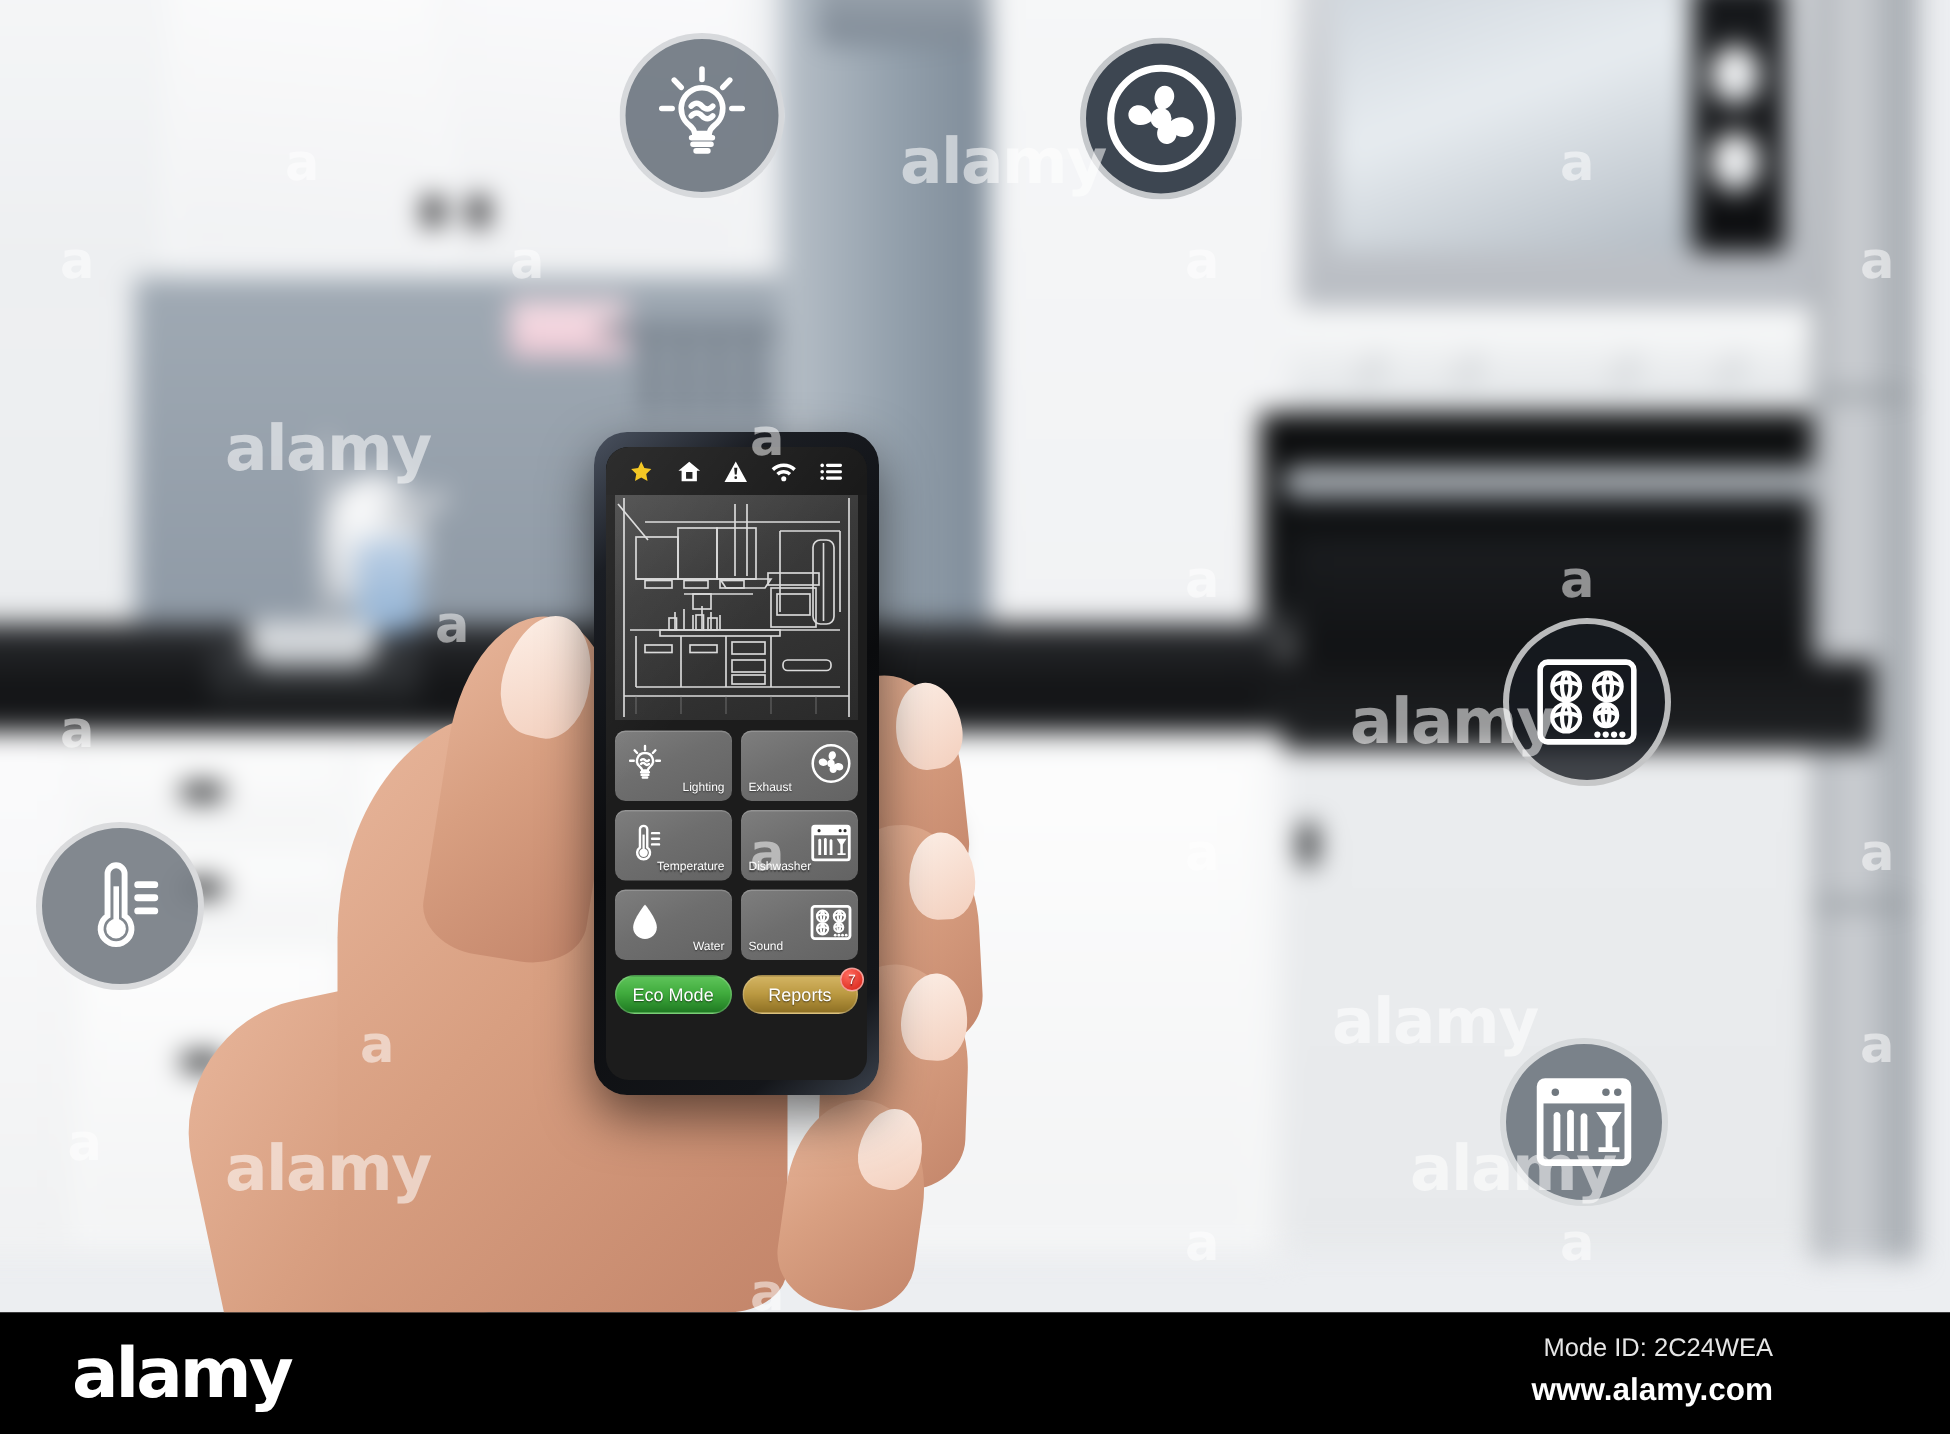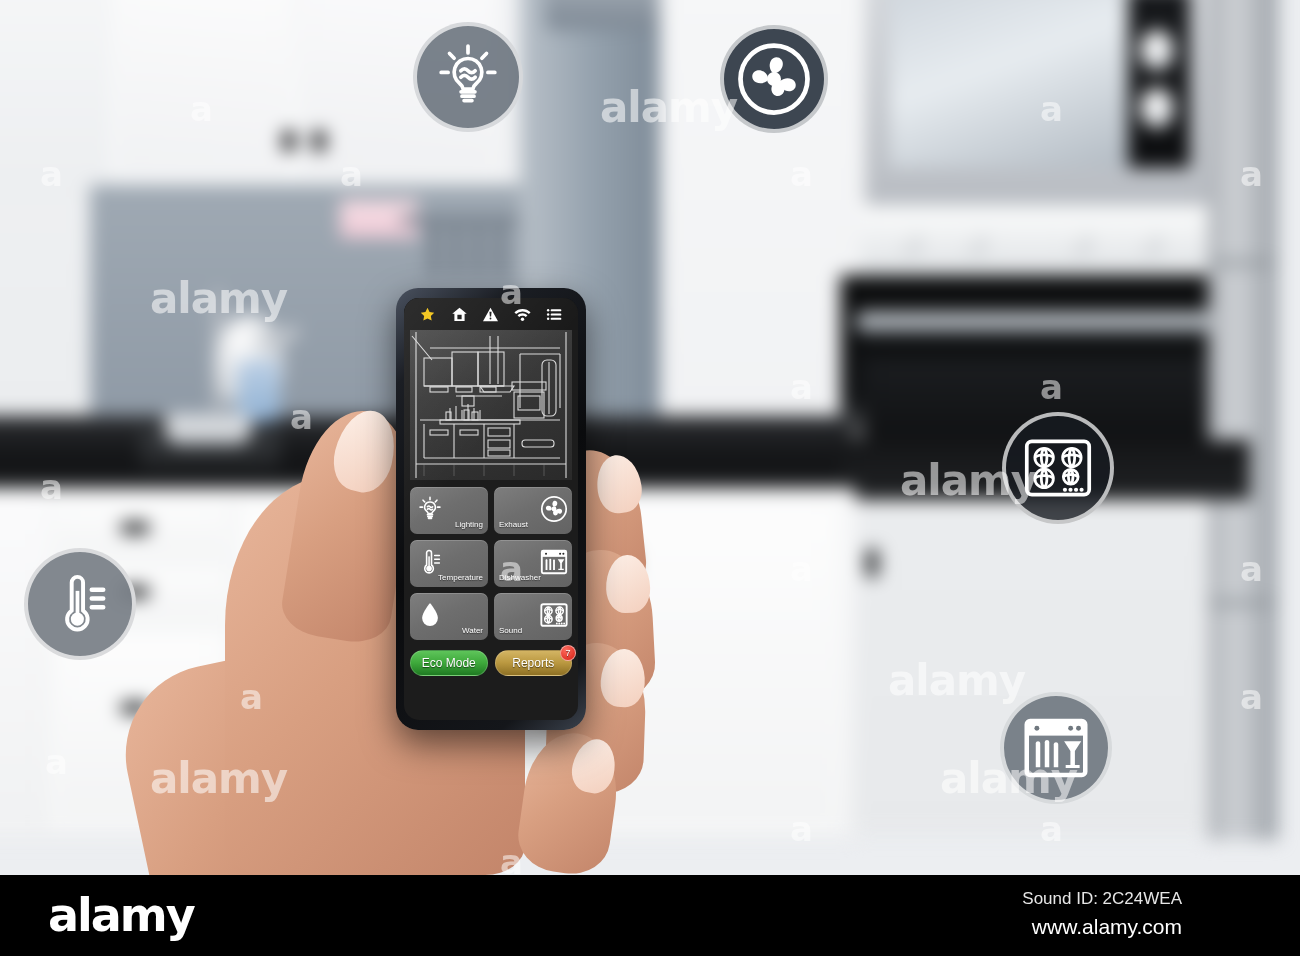--- a/index.html
+++ b/index.html
@@ -177,21 +177,21 @@
   .wm-a { position:absolute; color:rgba(255,255,255,.52); font-size:34px; font-weight:700;
      font-family:"DejaVu Sans", sans-serif; line-height:1; pointer-events:none; }
   .wm-word { position:absolute; color:rgba(255,255,255,.55); font-size:42px; font-weight:700;
      font-family:"DejaVu Sans", sans-serif; letter-spacing:-1px; line-height:1; pointer-events:none; }
 
   
   #footer { position:absolute; left:0; top:875px; width:1300px; height:81px; background:#000; }
   #footer .logo { position:absolute; left:48px; top:17px; color:#fff; font-size:46px; font-weight:700;
      font-family:"DejaVu Sans", sans-serif; letter-spacing:-2px; line-height:1; }
   #footer .imgid { position:absolute; right:118px; top:14px; color:#e6e6e6; font-size:17px; }
-  #footer .site { position:absolute; right:118px; top:40px; color:#fff; font-size:21px; font-weight:400; }
+  #footer .site { position:absolute; right:118px; top:40px; color:#fff; font-size:21px; font-weight:700; }
 </style>
 </head>
 <body>
 
 <div id="stage">
 
   <div id="photo">
     <div class="blurlayer">
       <div class="bg-wall"></div>
 
@@ -557,17 +557,17 @@
     <div class="wm-word" style="left:150px; top:278px;">alamy</div>
     <div class="wm-word" style="left:600px; top:87px;">alamy</div>
     <div class="wm-word" style="left:900px; top:460px;">alamy</div>
     <div class="wm-word" style="left:940px; top:758px;">alamy</div>
     <div class="wm-word" style="left:888px; top:660px;">alamy</div>
     <div class="wm-word" style="left:150px; top:758px;">alamy</div>
   </div>
 
   <div id="footer">
     <div class="logo">alamy</div>
-    <div class="imgid">Sound ID: 2C24WEA</div>
+    <div class="imgid">Mode ID: 2C24WEA</div>
     <div class="site">www.alamy.com</div>
   </div>
 
 </div>
 
 </body></html>

